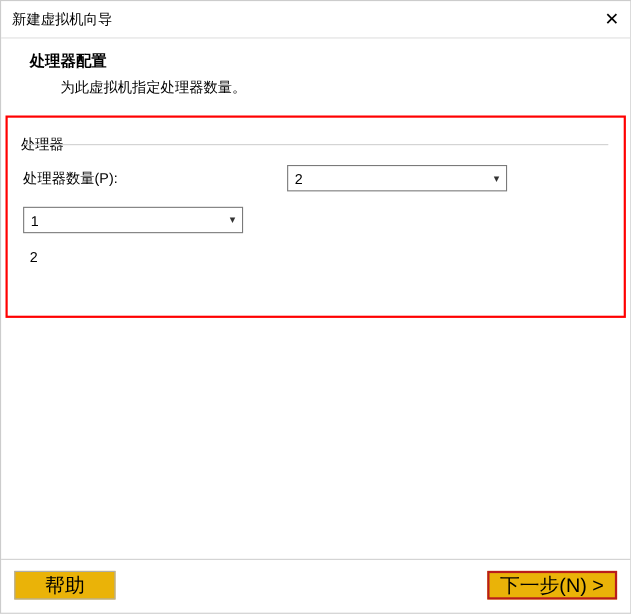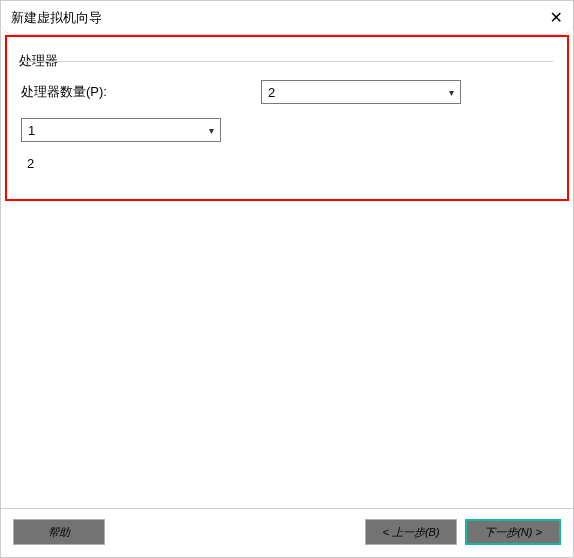--- a/index.html
+++ b/index.html
@@ -19,42 +19,41 @@
     display: flex;
     flex-direction: column;
   }
   .titlebar {
     height: 34px;
     display: flex;
     align-items: center;
     padding: 0 10px;
     border-bottom: 1px solid #e0e0e0;
     justify-content: space-between;
-    border-radius: 13px;
   }
   .titlebar-title { font-size: 13px; }
   .close-icon {
     font-size: 16px;
     font-family: Arial, sans-serif;
     width: 40px;
     text-align: right;
     cursor: default;
   }
   .header-section {
     padding: 12px 26px 16px 26px;
   }
   .header-title { font-weight: bold; font-size: 14px; }
   .header-sub {
     font-size: 13px;
     margin: 6px 0 0 28px;
   }
   .highlight-box {
     border: 2px solid #ff0000;
     margin: 0 4px 12px 4px;
-    padding: 14px 14px 14px 14px;
+    padding: 14px 14px 32px 14px;
   }
   .fieldset {
     position: relative;
   }
   .legend {
     font-size: 13px;
   }
   .legend-line {
     position: relative;
     height: 1px;
@@ -103,45 +102,48 @@
   .footer {
     border-top: 1px solid #d0d0d0;
     padding: 10px 12px 12px 12px;
     display: flex;
     align-items: center;
     gap: 8px;
   }
   .btn {
     height: 26px;
     min-width: 92px;
-    background: #737373;
+    background: #eab308;
     border: 1px solid #adadad;
-    font-size: 11px;
+    font-size: 18px;
     display: inline-flex;
     align-items: center;
     justify-content: center;
     padding: 0 10px;
-    font-style: italic;
   }
   .btn-next {
-    border: 2px solid #14b8a6;
+    border: 2px solid #b91c1c;
     min-width: 96px;
     text-align: right;
   }
 </style>
 </head>
 <body>
 
 <div class="window">
 
   <div class="titlebar">
     <span class="titlebar-title">新建虚拟机向导</span>
     <span class="close-icon">✕</span>
   </div>
 
+  <div class="header-section">
+    <div class="header-title">处理器配置</div>
+    <div class="header-sub">为此虚拟机指定处理器数量。</div>
+  </div>
 
   <div class="highlight-box">
     <div class="fieldset">
       <div class="legend">
         <span class="legend-text">处理器</span>
       </div>
       <div class="legend-line"></div>
 
       <div class="row">
         <div class="label-col">处理器数量(P):</div>
@@ -169,17 +171,16 @@
       </div>
 
     </div>
   </div>
 
   <div class="spacer"></div>
 
   <div class="footer">
     <div class="btn">帮助</div>
     <div class="spacer"></div>
-    <div class="btn">&lt; 上一步(B)</div>
     <div class="btn btn-next">下一步(N) &gt;</div>
   </div>
 
 </div>
 
 </body></html>

